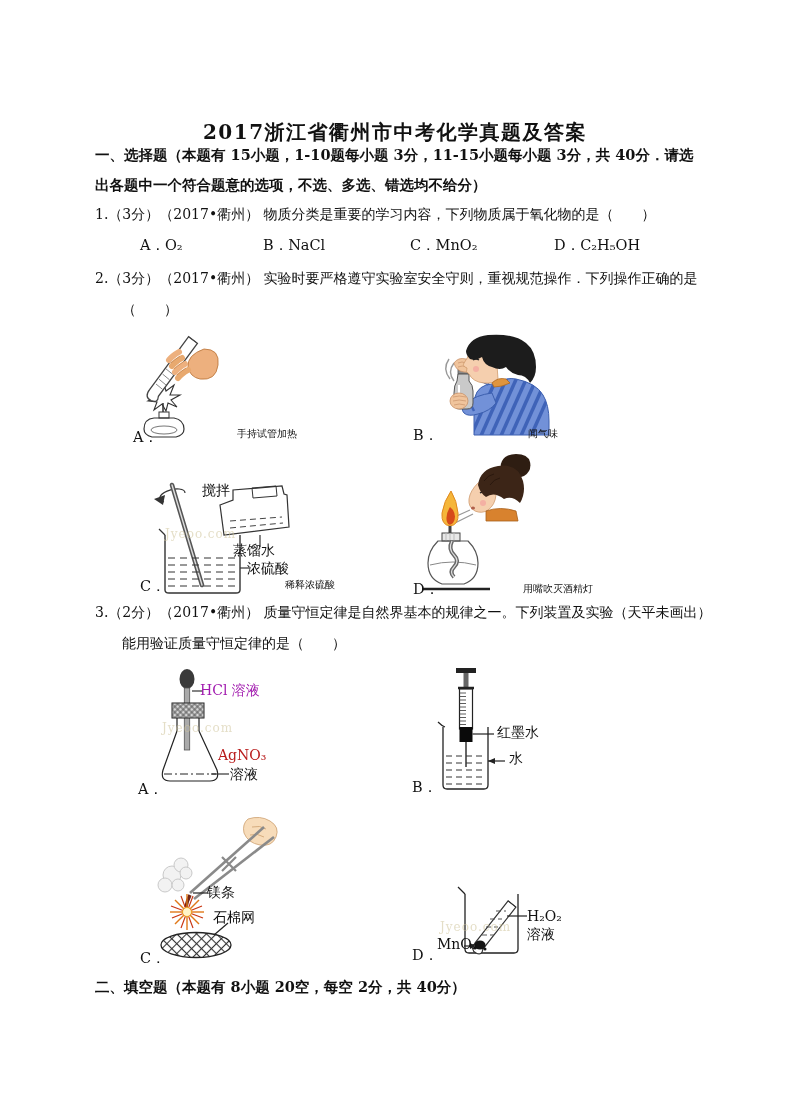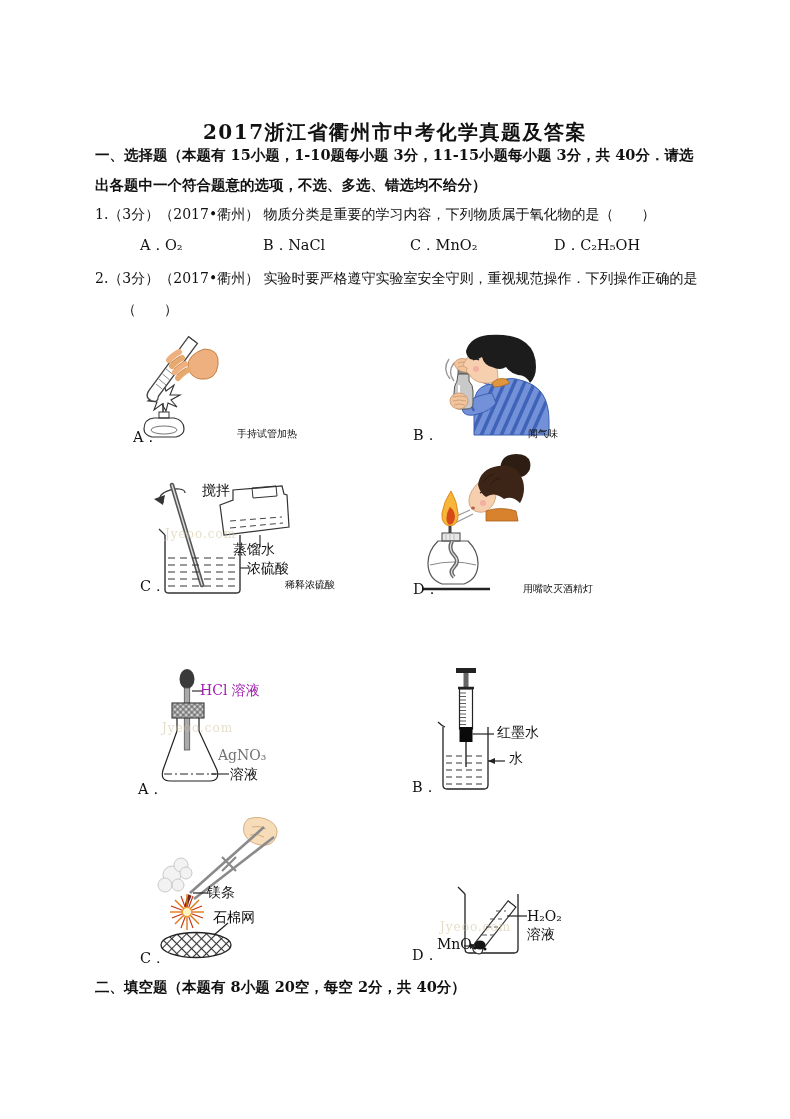--- a/index.html
+++ b/index.html
@@ -27,21 +27,21 @@
   .q3{top:597px;}
   .opt{position:absolute;top:236px;font-size:14.5px;line-height:18px;white-space:nowrap;}
   .opt-a{left:140px;} .opt-b{left:263px;} .opt-c{left:410px;} .opt-d{left:554px;}
 
   .fig{position:absolute;}
   .fig svg{position:absolute;display:block;}
   .fig .letter{position:absolute;font-size:14.5px;white-space:nowrap;}
   .fig .caption{position:absolute;font-size:10px;white-space:nowrap;}
   .flabel{position:absolute;font-size:14px;line-height:15px;white-space:nowrap;color:#111;}
   .flabel-hcl{color:#a21caf;}
-  .flabel-agno3{color:#737373;}
+  .flabel-agno3{color:#b91c1c;}
   .watermark{position:absolute;font-size:12px;color:#cfc49a;opacity:.55;letter-spacing:1px;}
 
   #fig-q2a{left:125px;top:333px;width:210px;height:112px;}
   #fig-q2a svg{left:5px;top:0;}
   #fig-q2a .letter{left:8px;top:95px;}
   #fig-q2a .caption{left:112px;top:94px;}
 
   #fig-q2b{left:405px;top:333px;width:235px;height:112px;}
   #fig-q2b svg{left:35px;top:0;}
   #fig-q2b .letter{left:8px;top:93px;}
@@ -183,21 +183,21 @@
         <line x1="28" y1="110" x2="97" y2="110"></line>
         <line x1="28" y1="117" x2="97" y2="117"></line>
         <line x1="28" y1="124" x2="97" y2="124"></line>
         <line x1="28" y1="131" x2="97" y2="131"></line>
       </g>
 
       <line x1="100" y1="113" x2="110" y2="113" stroke="#333" stroke-width="1.2"></line>
     </svg>
     <span class="watermark" style="left:40px;top:72px;">Jyeoo.com</span>
     <span class="flabel" style="left:77px;top:28px;">搅拌</span>
-    <span class="flabel" style="left:108px;top:88px;font-family:Liberation Mono, monospace;">蒸馏水</span>
+    <span class="flabel" style="left:108px;top:88px;">蒸馏水</span>
     <span class="flabel" style="left:122px;top:106px;">浓硫酸</span>
     <span class="letter">C．</span>
     <span class="caption">稀释浓硫酸</span>
   </div>
 
   <div class="fig" id="fig-q2d">
     <svg width="135" height="145" viewBox="0 0 135 145">
 
       <path d="M86,22 Q78,16 82,8 Q86,1 96,1 Q108,1 110,9 Q112,18 104,23 Q96,27 86,22 Z" fill="#2e1d12"></path>
       <rect x="86" y="20" width="13" height="6" rx="2" fill="#4f6cb4" transform="rotate(-12 92 23)"></rect>
@@ -224,20 +224,21 @@
       <path d="M10,112 Q33,106 56,112" stroke="#888" stroke-width="1" fill="none"></path>
       <path d="M32,88 Q28,96 34,102 Q40,108 34,114 Q29,119 34,124" stroke="#666" stroke-width="4" fill="none"></path>
       <path d="M32,88 Q28,96 34,102 Q40,108 34,114 Q29,119 34,124" stroke="#ddd" stroke-width="1.2" fill="none"></path>
 
       <line x1="2" y1="136" x2="70" y2="136" stroke="#222" stroke-width="2.5"></line>
     </svg>
     <span class="letter">D．</span>
     <span class="caption">用嘴吹灭酒精灯</span>
   </div>
 
+  <p class="qtext q3">3.（2分）（2017•衢州） 质量守恒定律是自然界基本的规律之一。下列装置及实验（天平未画出）能用验证质量守恒定律的是（　　）</p>
 
   <div class="fig" id="fig-q3a">
     <svg width="105" height="125" viewBox="0 0 105 125">
       <defs>
         <pattern id="hatchA" width="4" height="4" patternUnits="userSpaceOnUse" patternTransform="rotate(45)">
           <line x1="0" y1="2" x2="4" y2="2" stroke="#555" stroke-width="1"></line>
         </pattern>
         <pattern id="hatchB" width="4" height="4" patternUnits="userSpaceOnUse" patternTransform="rotate(-45)">
           <line x1="0" y1="2" x2="4" y2="2" stroke="#555" stroke-width="1"></line>
         </pattern>

